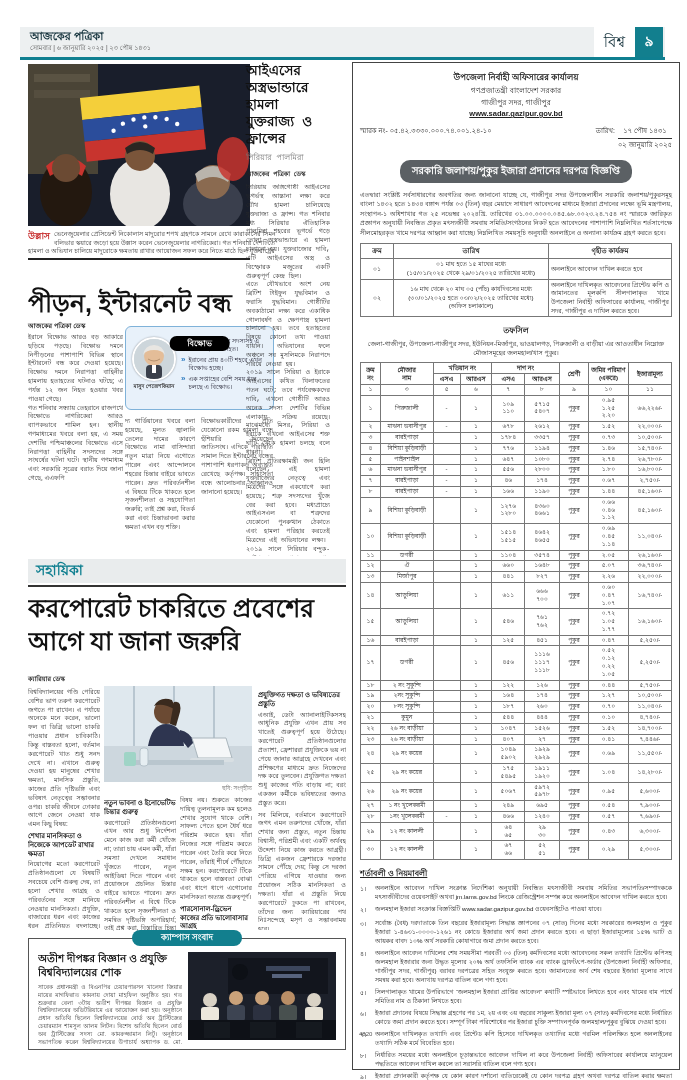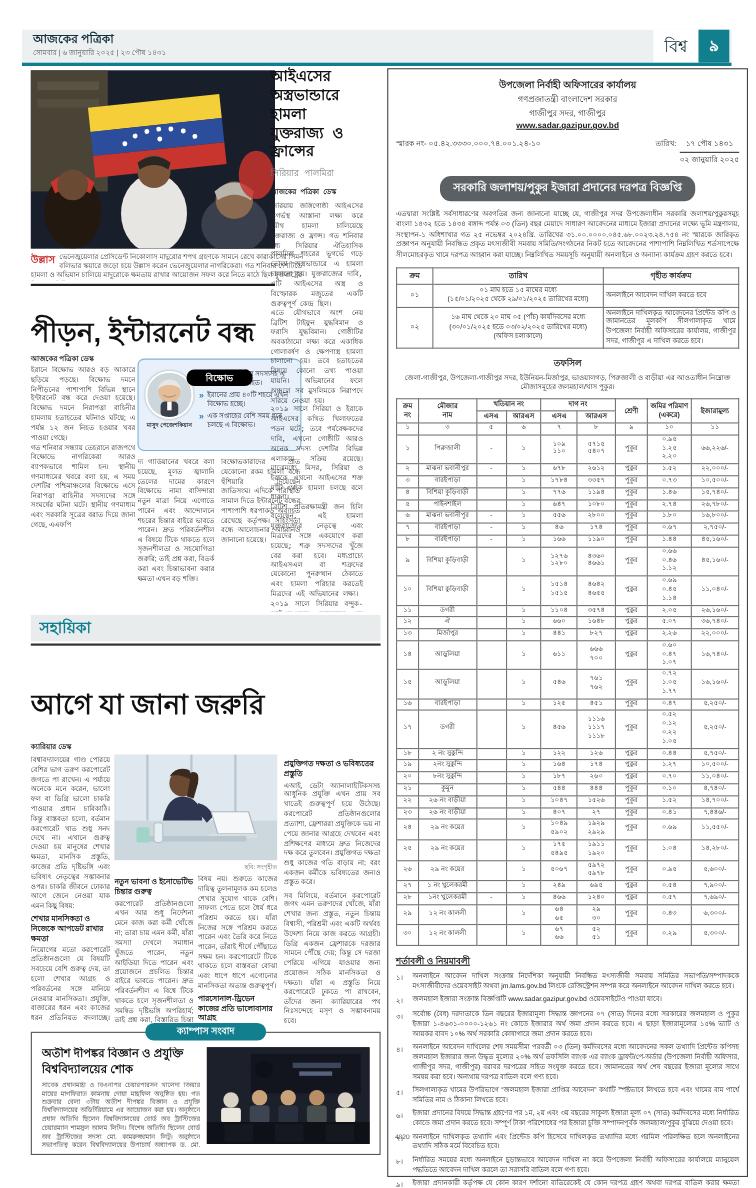--- a/index.html
+++ b/index.html
@@ -229,21 +229,21 @@
 ২০১৯ সালে সিরিয়া ও ইরাকে আইএসের কথিত খিলাফতের পতন ঘটে; তবে পর্যবেক্ষকদের দাবি, এখনো গোষ্ঠীটি আরও অনেক সদস্য দেশটির বিভিন্ন এলাকায় সক্রিয় রয়েছে। মাঝেমধ্যে মিসর, সিরিয়া ও ইরাকে এখনো আইএসের শক্ত ঘাঁটি থেকে হামলা চলছে বলে ধারণা।
 ব্রিটিশ প্রতিরক্ষামন্ত্রী জন হিলি বলেছেন, এই হামলা যুক্তরাজ্যের নেতৃত্বে এবং মিত্রদের সঙ্গে একযোগে করা হয়েছে; শত্রু সদস্যদের খুঁজে বের করা হবে। মধ্যপ্রাচ্যে আইএসএল বা শত্রুদের যেকোনো পুনরুত্থান ঠেকাতে এবং হামলা পরিহার করতেই মিত্রদের এই অভিযানের লক্ষ্য।
 ২০১৯ সালে সিরিয়ার বন্দুক-আইএসএলের পরাজয়ের পর থেকে গোষ্ঠীটির পুনরুত্থান ঠেকাতে জোটের তৎপরতা চলমান রয়েছে।</div>
   </div>
 
   <div class="abs" id="sh-band">
     <div id="sh-label">সহায়িকা</div>
   </div>
   <div class="abs" id="sh-rule"></div>
   <div class="abs ovh" id="corp-head">
-    <br>
+    <span>করপোরেট চাকরিতে প্রবেশের</span><br>
     <span>আগে যা জানা জরুরি</span>
   </div>
   <div class="abs" id="corp-byline">ক্যারিয়ার ডেস্ক</div>
 
   <div class="abs" id="office-photo">
     <svg width="148" height="96" viewBox="0 0 148 96">
       <rect width="148" height="96" fill="#e8eef2"></rect>
       <rect x="0" y="0" width="148" height="60" fill="#dfe8ee"></rect>
       <g stroke="#b8c6d0" stroke-width="2">
         <line x1="30" y1="0" x2="30" y2="60"></line>

